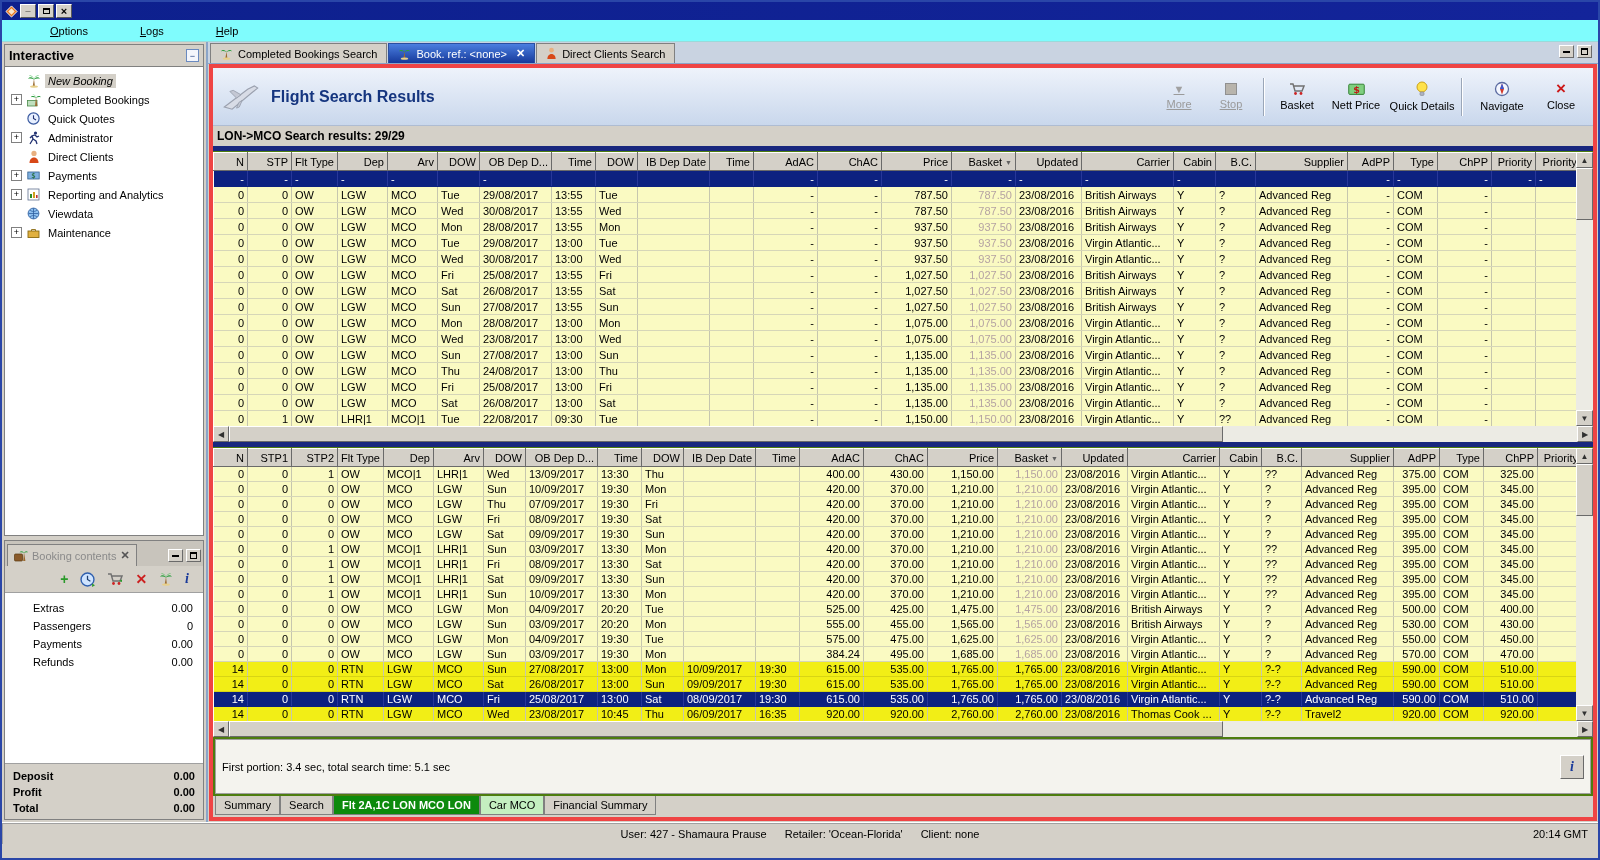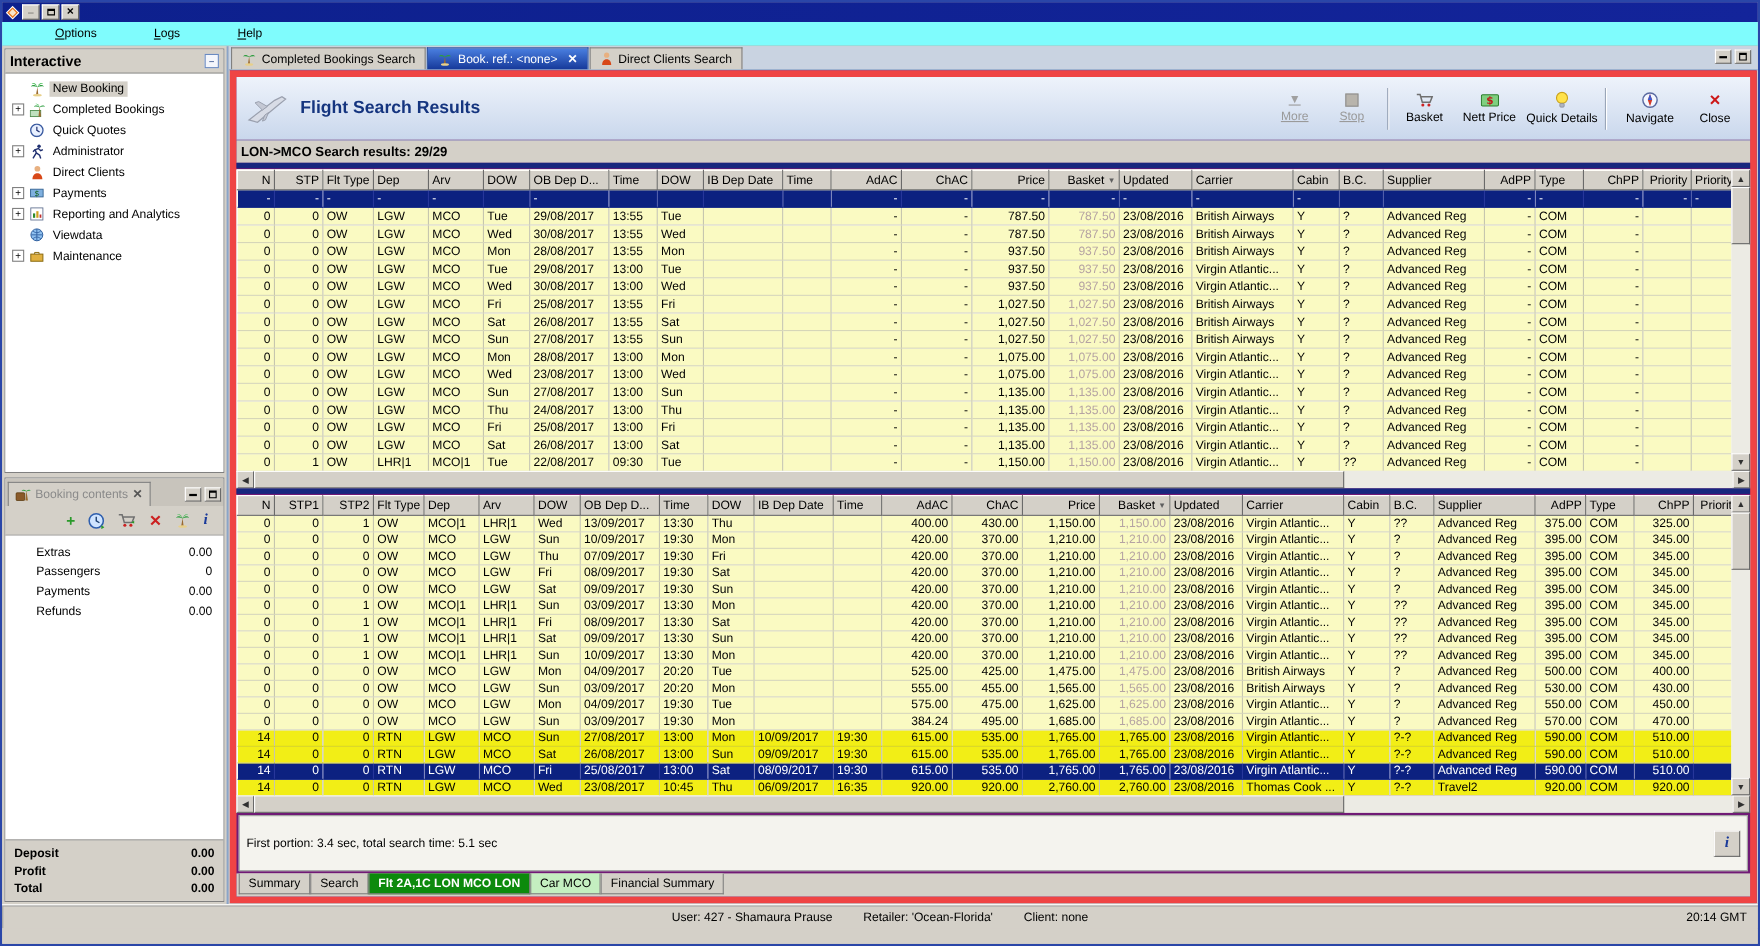--- a/index.html
+++ b/index.html
@@ -18,30 +18,30 @@
   
   .menubar { height:22px; background:#7ffcfd; display:flex; align-items:center; padding-left:6px; gap:2px; border-bottom:1px solid #9adada; }
   .menu-item { display:inline-block; padding:2px 8px;margin-left:34px; }
   .menu-item::first-letter { text-decoration:underline; }
 
   
   .mainrow { flex:1; display:flex; min-height:0; }
 
   
   .sidebar { width:206px; display:flex; flex-direction:column; border-right:2px solid #8aa4c8; background:#d4d0c8; }
-  .panel-int { height:386px; display:flex; flex-direction:column; border:1px solid #808080; background:#fff; margin:2px; }
+  .panel-int { height:492px; display:flex; flex-direction:column; border:1px solid #808080; background:#fff; margin:2px; }
   .panel-int-hdr { height:22px; background:#d4d0c8; border-bottom:1px solid #808080; display:flex; align-items:center; padding:0 4px; }
   .panel-int-hdr .t { font-weight:bold; font-size:13px; flex:1; }
   .collapse-box { width:13px; height:13px; border:1px solid #6a8ac0; background:#f4f6fc; display:flex; align-items:center; justify-content:center; font-size:9px; color:#204080; }
   .tree { flex:1; background:#fff; padding-top:4px; overflow:hidden; }
   .tree-item { height:19px; display:flex; align-items:center; gap:4px; padding-left:6px; white-space:nowrap; }
   .tree-item .expander { width:11px; height:11px; border:1px solid #808080; background:#fff; font-size:9px; line-height:9px; text-align:center; color:#000; flex:0 0 11px; }
   .tree-item .spacer { width:11px; flex:0 0 11px; }
   .tree-item .lab { padding:1px 3px; }
-  .tree-item.sel .lab { background:#d4d0c8; }
+  .tree-item.sel .lab { background:#d4d0c8;font-style:italic; }
   .ticon { width:15px; height:15px; display:inline-flex; align-items:center; justify-content:center; flex:0 0 15px; }
 
   .panel-book { flex:1; margin:2px; display:flex; flex-direction:column; border:1px solid #808080; background:#fff; }
   .book-tabrow { height:25px; background:#c8c4bc; display:flex; align-items:flex-end; padding:2px 2px 0 2px; }
   .book-tab { height:22px; background:#d4d0c8; border:1px solid #808080; border-bottom:none; display:flex; align-items:center; gap:4px; padding:0 6px; color:#8a8a8a; }
   .book-tab .x { color:#555; font-weight:bold; }
   .panelbtns { margin-left:auto; display:flex; gap:3px; align-items:center; padding-bottom:4px; }
   .pbtn { width:15px; height:13px; background:#d4d0c8; border:1px solid; border-color:#fff #6a6a6a #6a6a6a #fff; display:flex; align-items:center; justify-content:center; }
   .pbtn .bar { width:7px; height:2px; background:#000; }
   .pbtn .box { width:7px; height:7px; border:1px solid #000; border-top-width:2px; }
@@ -58,42 +58,42 @@
   .sum-row .v { margin-left:auto; }
 
   
   .content { flex:1; display:flex; flex-direction:column; min-width:0; background:#d4d0c8; }
   .tabstrip { height:22px; background:#c9d3e1; display:flex; align-items:flex-end; padding:2px 2px 0 2px; gap:1px; border-bottom:1px solid #8aa4c8; }
   .tab { height:20px; display:flex; align-items:center; gap:5px; padding:0 9px; background:#d4d0c8; border:1px solid #808080; border-bottom:none; white-space:nowrap; }
   .tab.active { background:linear-gradient(180deg,#4a7fe0,#16399a); color:#fff; border-color:#2a4fa0; }
   .tab.active .x { color:#fff; font-weight:bold; margin-left:4px; }
   .tabstrip .panelbtns { padding-bottom:5px; padding-right:4px; }
 
-  .cpanel { flex:1; display:flex; flex-direction:column; border:6px solid #ef4444; margin:0 1px 1px 1px; min-height:0; background:#701a75; }
+  .cpanel { flex:1; display:flex; flex-direction:column; border:4px solid #ef4444; margin:0 1px 1px 1px; min-height:0; background:#4d7c0f; }
   .hdrband { height:58px; background:linear-gradient(180deg,#eef3fb,#c9d7ec); display:flex; align-items:center; padding:0 8px; border-bottom:1px solid #aebcd2; }
   .hdr-title { font-size:16px; font-weight:bold; color:#15357f; margin-left:10px; }
   .toolbtns { margin-left:auto; display:flex; align-items:center; gap:4px; }
   .toolbtn { width:62px; height:44px; display:flex; flex-direction:column; align-items:center; justify-content:center; gap:3px; }
   .toolbtn.narrow { width:48px; }
   .toolbtn .lbl { white-space:nowrap; }
   .toolbtn.disabled { color:#9a9a9a;text-decoration:underline; }
   .tsep { width:2px; height:38px; border-left:1px solid #9aa6b8; border-right:1px solid #fff; margin:0 4px; }
   .gd-down::before { content:"\25bc"; color:#a0a0a0; font-size:11px; }
   .gd-stop { width:12px; height:12px; background:#b8b4ac; border:1px solid #909090; display:inline-block; }
   .g-closered::before { content:"\00d7"; color:#cc1818; font-size:17px; font-weight:bold; line-height:14px; }
 
   .caption { height:20px; font-weight:bold; font-size:12px; padding:3px 4px 0 4px; background:#d4d0c8; white-space:nowrap; }
   .navybar { height:5px; background:#18277e; margin-bottom:1px; }
 
   .tablewrap { position:relative; padding-right:17px; background:#fff; }
   #t1wrap { height:274px; }
   #t2wrap { height:273px; }
   .tclip { height:100%; overflow:hidden; background:#fffdf0; }
   table.grid { border-collapse:collapse; table-layout:fixed; }
-  .grid th { background:#d4d0c8; border:1px solid; border-color:#fff #6a6a6a #6a6a6a #fff; font-weight:normal; padding:0 3px; height:18px; white-space:nowrap; overflow:hidden; text-align:left; }
+  .grid th { background:#d4d0c8; border:1px solid; border-color:#fff #6a6a6a #6a6a6a #fff; font-weight:normal; padding:0 3px; height:18px; white-space:nowrap; overflow:hidden; text-align:right; }
   .grid th.a-r { text-align:right; }
   .grid td { padding:0 3px; white-space:nowrap; overflow:hidden; border-right:1px solid #c6c6ae; border-bottom:1px solid #d6d6b8; }
   .rh16 td { height:16px; }
   .rh15 td { height:15px; }
   .a-r { text-align:right; }
   .a-l { text-align:left; }
   .row-normal td { background:#fafac2; }
   .row-bright td { background:#f2ee16; border-bottom-color:#d8d414; }
   .row-selected td { background:#0c2180; color:#fff; border-right-color:#27379a; border-bottom-color:#0c2180; }
   .row-normal td.dim { color:#b5a3a3; }
@@ -112,21 +112,21 @@
 
   .inforow { flex:1; min-height:32px; background:#f4f3ee; border:1px solid #a0a0a0; margin:2px; display:flex; align-items:center; padding:0 6px; }
   .infobtn { margin-left:auto; width:24px; height:24px; background:#d4d0c8; border:1px solid; border-color:#fff #6a6a6a #6a6a6a #fff; display:flex; align-items:center; justify-content:center; font-family:"Liberation Serif",serif; font-weight:bold; font-style:italic; font-size:14px; color:#1a3a9a; }
 
   .bottabs { height:21px; display:flex; align-items:flex-start; background:#d4d0c8; padding-left:2px; }
   .btab { height:19px; padding:3px 8px 0 8px; border:1px solid #808080; border-top:none; background:#d4d0c8; white-space:nowrap; }
   .btab.green-dark { background:#0c8a0c; color:#fff; font-weight:bold; }
   .btab.green-light { background:#c4efc0; }
 
   
-  .statusbar { height:22px; background:#d4d0c8; border-top:1px solid #fff; box-shadow:inset 1px 1px 0 #a0a0a0; display:flex; align-items:center; justify-content:center; gap:28px; position:relative; }
+  .statusbar { height:22px; background:#d4d0c8; border-top:1px solid #fff; box-shadow:inset 1px 1px 0 #a0a0a0; display:flex; align-items:center; justify-content:center; gap:18px; position:relative; }
   .statusbar .time { position:absolute; right:10px; }
   .bottomstrip { height:14px; background:#d4d0c8; }
 
   svg { display:block; }
 </style>
 </head>
 <body>
 
 <div class="window">
 

